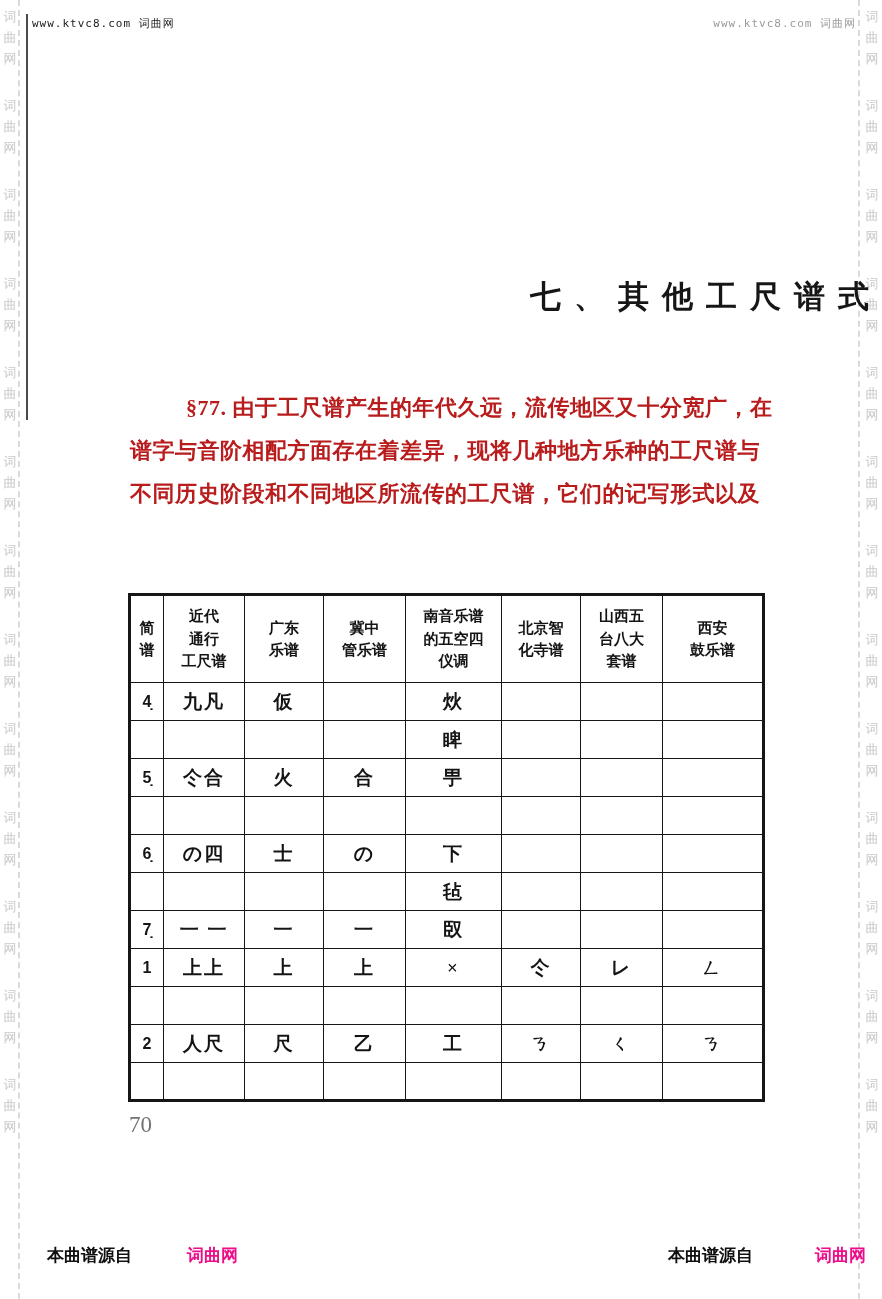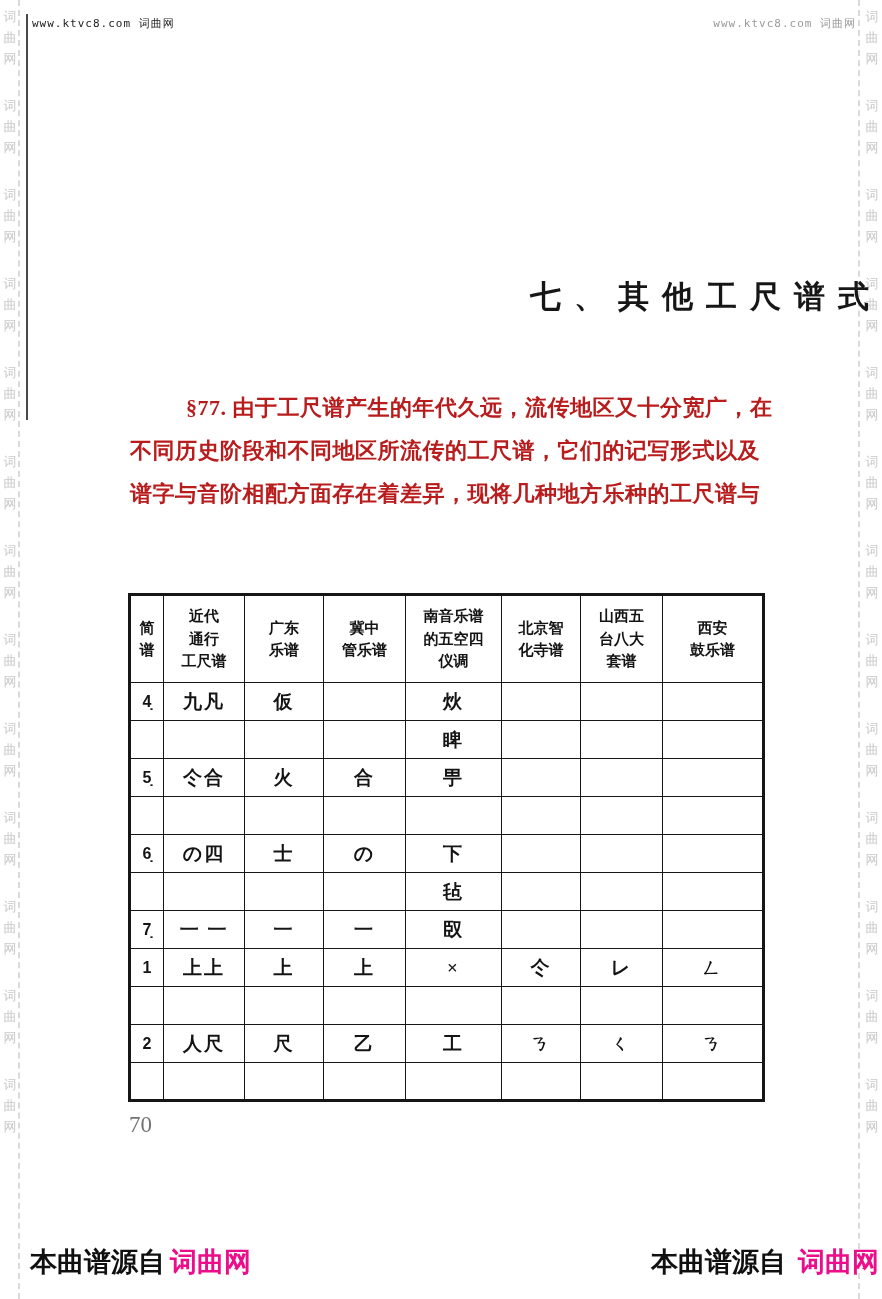--- a/index.html
+++ b/index.html
@@ -80,21 +80,21 @@
   }
   
   .pagenum{
     position:absolute;left:129px;top:1112px;
     font-size:23px;font-weight:400;color:#737373;
   }
   
   .foot{
     position:absolute;top:1244px;
     font-family:"Liberation Sans","DejaVu Sans",sans-serif;
-    font-size:27px;font-weight:700;white-space:nowrap;
+    font-size:17px;font-weight:700;white-space:nowrap;margin-left:17px;
   }
   .foot-label{color:#101010;}
   .foot-site{color:var(--pink,#ec0d8a);}
   .fl-label{left:30px;}
   .fl-site{left:170px;}
   .fr-label{left:651px;}
   .fr-site{left:798px;}
 </style>
 </head>
 <body>
@@ -240,22 +240,22 @@
   <div class="edge-line edge-right"></div>
   <div class="scan-line"></div>
 
   <div class="hdr hdr-left">www.ktvc8.com 词曲网</div>
   <div class="hdr hdr-right">www.ktvc8.com 词曲网</div>
 
   <h1 class="title">七、其他工尺谱式</h1>
 
   <div class="para">
     <div class="pline">§77. 由于工尺谱产生的年代久远，流传地区又十分宽广，在</div>
+    <div class="pline">谱字与音阶相配方面存在着差异，现将几种地方乐种的工尺谱与</div>
     <div class="pline">不同历史阶段和不同地区所流传的工尺谱，它们的记写形式以及</div>
-    <div class="pline">谱字与音阶相配方面存在着差异，现将几种地方乐种的工尺谱与</div>
   </div>
 
   <table class="score-table">
     <colgroup>
       <col style="width:34px">
         <col style="width:81px">
         <col style="width:79px">
         <col style="width:82px">
       <col style="width:96px">
         <col style="width:79px">

